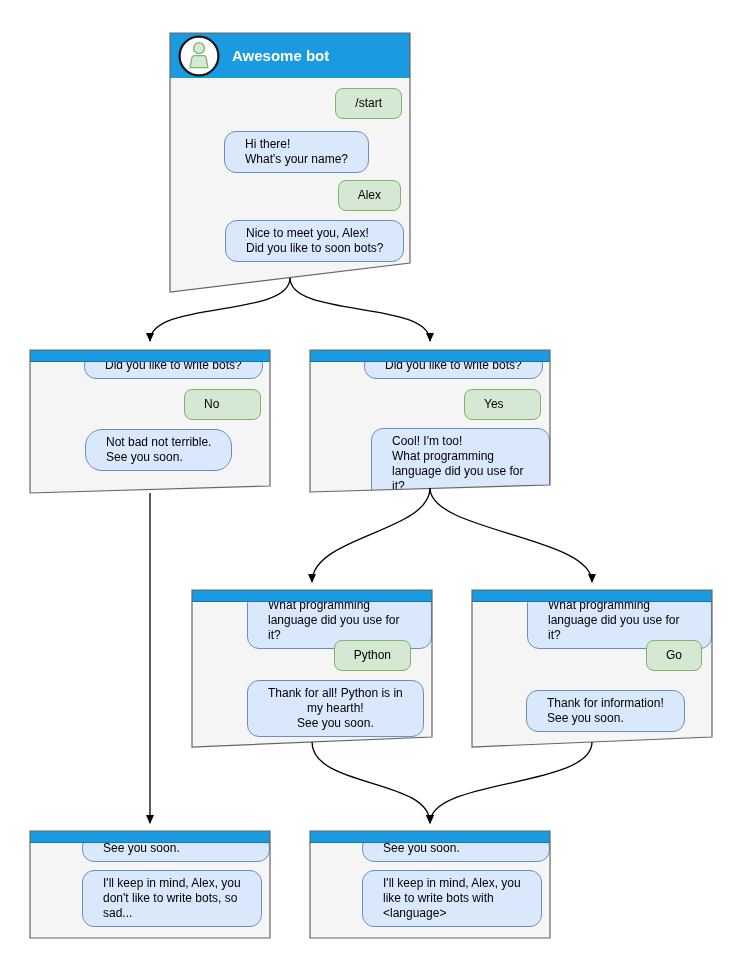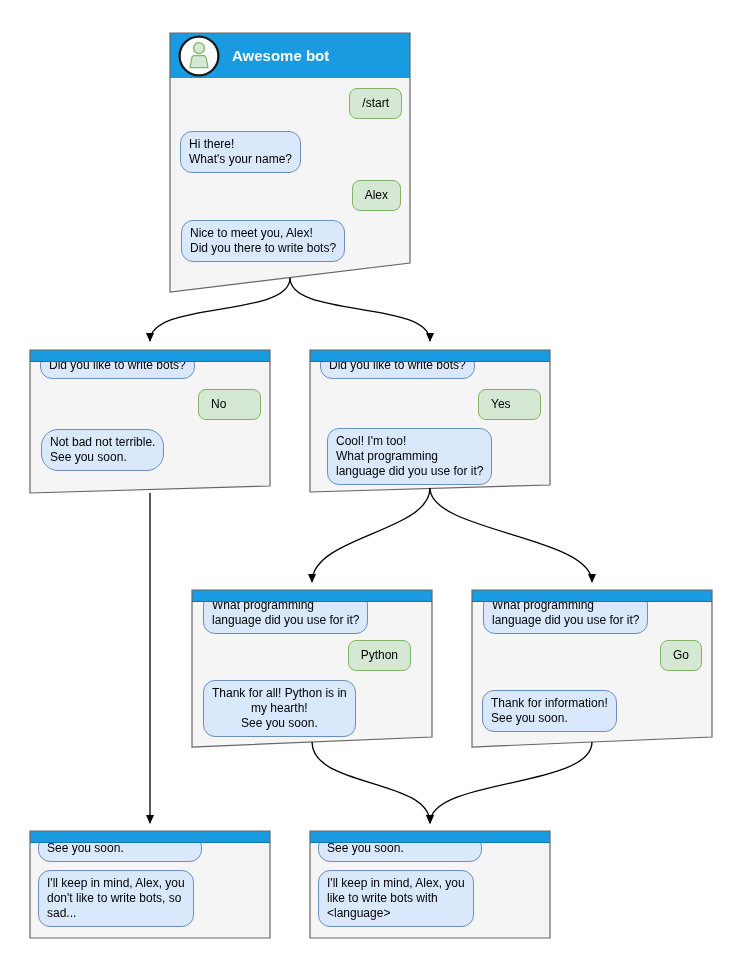--- a/index.html
+++ b/index.html
@@ -7,23 +7,23 @@
           font-family:"Liberation Sans",sans-serif;}
   .window{position:absolute;background:var(--windowFill,#f5f5f5);}
   .titlebar{position:absolute;left:0;top:0;right:0;height:11px;background:var(--headerBlue,#1a9ae0);
             border-bottom:1px solid var(--headerEdge,#1177b0);z-index:3;}
   .main-header{position:absolute;left:0;top:0;right:0;height:45px;background:var(--headerBlue,#1a9ae0);
                display:flex;align-items:center;z-index:3;}
   .main-title{color:#fff;font-size:15px;font-weight:bold;margin-left:12px;}
   .avatar{width:42px;height:42px;margin-left:8px;flex:0 0 auto;}
   .bubble{position:absolute;font-size:12px;line-height:15px;color:#000;white-space:pre-line;z-index:2;}
   .bubble.bot{background:var(--bubbleBotFill,#dae8fc);border:1px solid var(--bubbleBotBorder,#6c8ebf);
-              border-radius:12px;padding:5px 8px;}
+              border-radius:12px;padding:5px 20px;margin-left:44px;}
   .bubble.user{background:var(--bubbleUserFill,#d5e8d4);border:1px solid var(--bubbleUserBorder,#82b366);
-               border-radius:8px;padding:7px 12px;}
+               border-radius:8px;padding:7px 19px;}
   .overlay{position:absolute;left:0;top:0;z-index:10;pointer-events:none;}
   .overlay .outline{fill:none;stroke:var(--windowBorder,#666);stroke-width:1.2;}
   .overlay .arrow{fill:none;stroke:var(--arrowColor,#000);stroke-width:1.3;}
   .overlay .arrowhead{fill:var(--arrowColor,#000);}
 </style>
 </head>
 <body style="--pageBg: #ffffff; --headerBlue: #1a9ae0; --headerEdge: #1177b0; --windowFill: #f5f5f5; --windowBorder: #666666; --bubbleBotFill: #dae8fc; --bubbleBotBorder: #6c8ebf; --bubbleUserFill: #d5e8d4; --bubbleUserBorder: #82b366; --arrowColor: #000000;">
 
 <div class="canvas">
 
@@ -34,21 +34,21 @@
         <circle cx="20" cy="12.5" r="5.2" fill="#d5e8d4" stroke="#82b366" stroke-width="1.2"></circle>
         <path d="M11.5,31 L13.2,21.5 Q13.5,19.6 15.5,19.6 L24.5,19.6 Q26.5,19.6 26.8,21.5 L28.5,31 Z" fill="#d5e8d4" stroke="#82b366" stroke-width="1.2"></path>
       </svg>
       <span class="main-title">Awesome bot</span>
     </div>
     <div class="bubble user" style="right:8px;top:55px;">/start</div>
     <div class="bubble bot" style="left:10px;top:98px;">Hi there!
 What's your name?</div>
     <div class="bubble user" style="right:9px;top:147px;">Alex</div>
     <div class="bubble bot" style="left:11px;top:187px;">Nice to meet you, Alex!
-Did you there to write bots?</div>
+Did you like to soon bots?</div>
   </div>
 
   <div class="window" style="left:30px;top:350px;width:240px;height:143px;clip-path:polygon(0 0,240px 0,240px 136px,0 143px);">
     <div class="titlebar"></div>
     <div class="bubble bot" style="left:10px;top:2px;">Did you like to write bots?</div>
     <div class="bubble user" style="right:9px;top:39px;min-width:37px;">No</div>
     <div class="bubble bot" style="left:11px;top:79px;border-radius:17px;">Not bad not terrible.
 See you soon.</div>
   </div>
 

